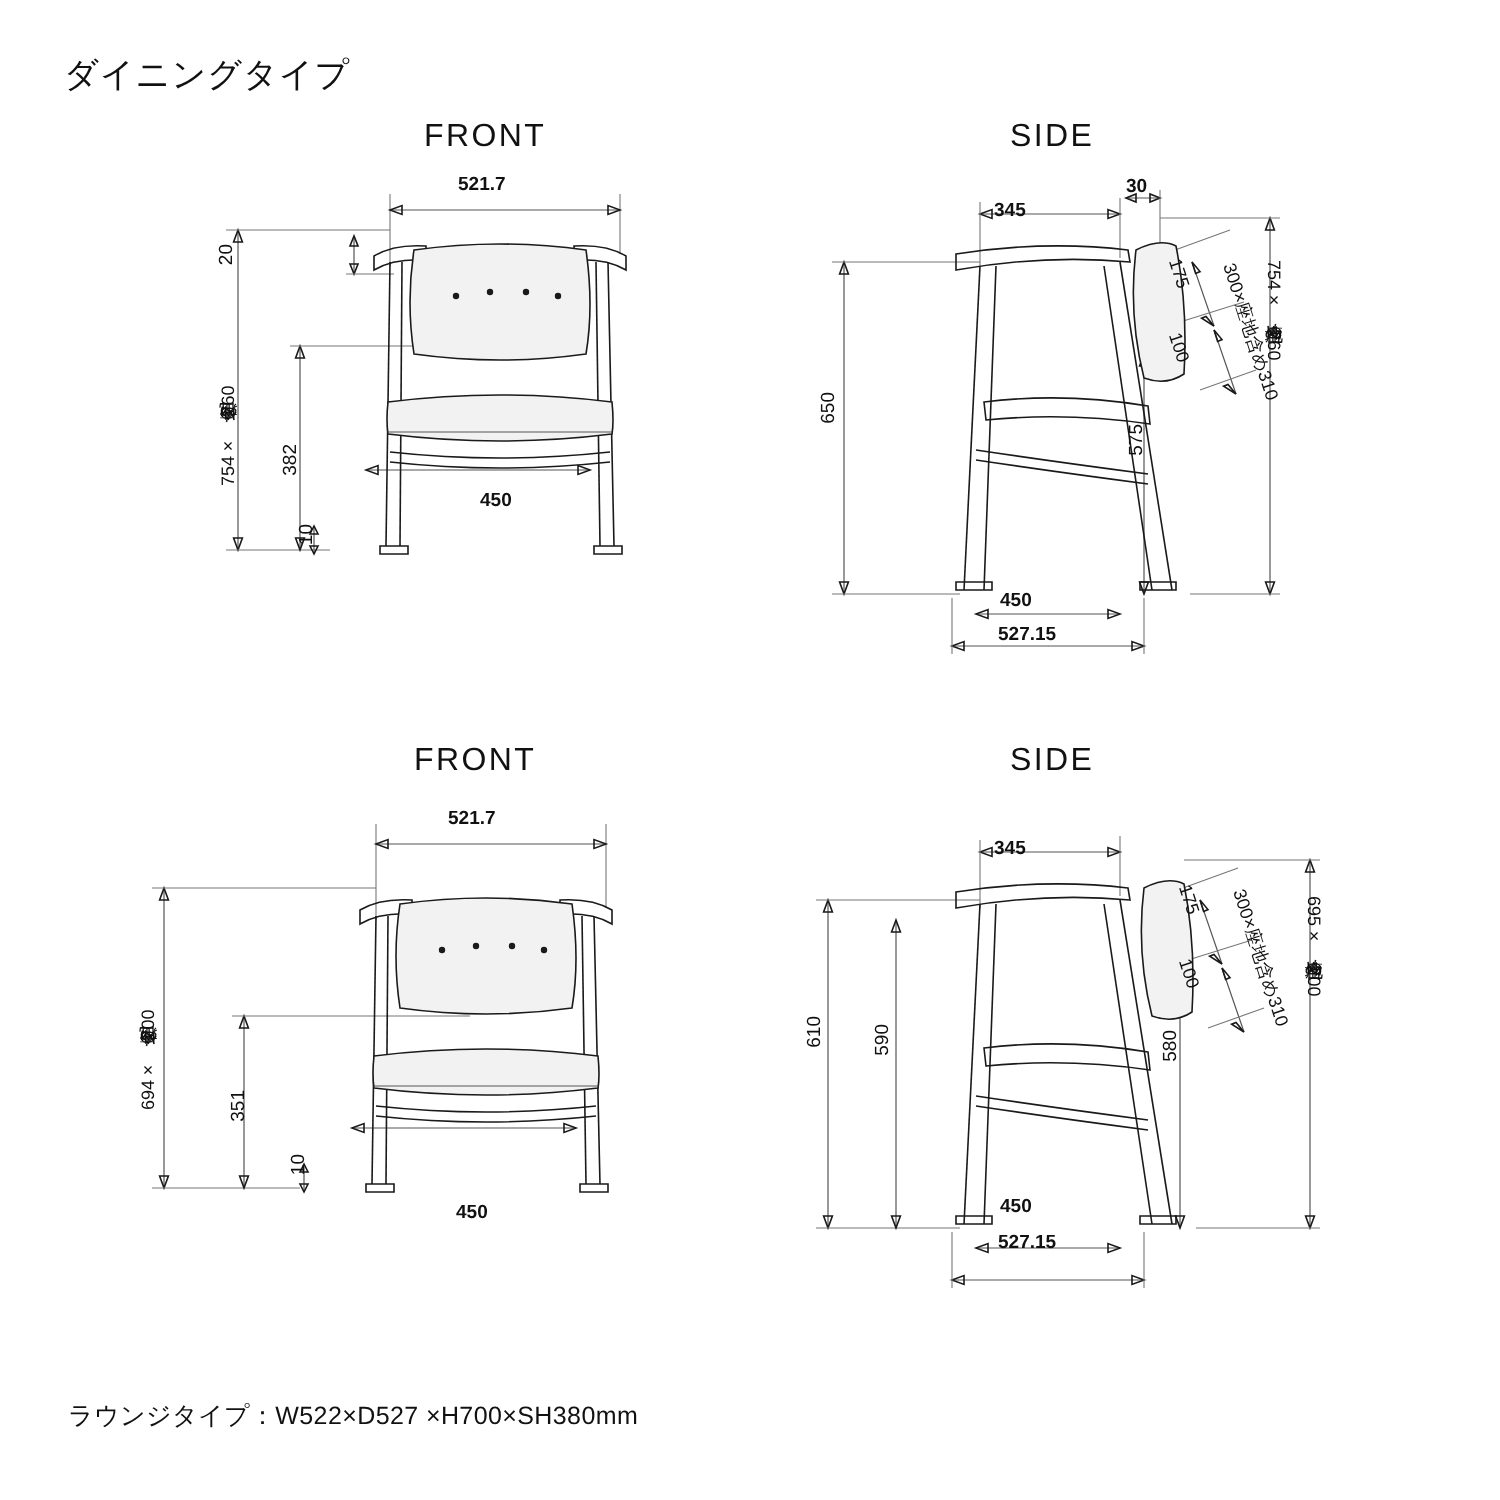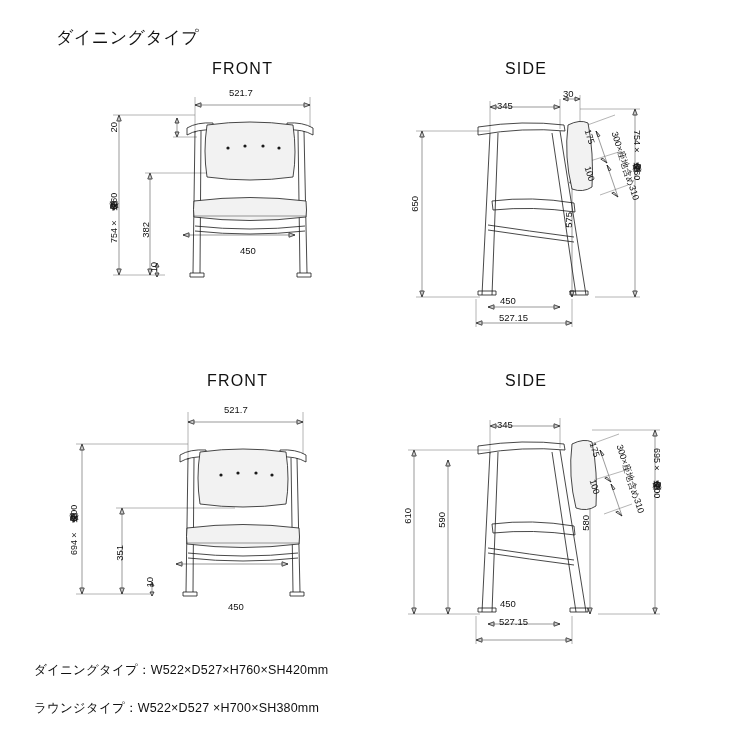--- a/index.html
+++ b/index.html
@@ -29,20 +29,21 @@
   }
   .view-label {
     font-size: 16px;
     letter-spacing: 1.2px;
     color: #111;
   }
   .dim {
     font-size: 9.5px;
     color: #111;
     white-space: nowrap;
+    font-weight: bold;
   }
   .dim-v {
     font-size: 9.5px;
     color: #111;
     white-space: nowrap;
     writing-mode: vertical-rl;
     text-orientation: mixed;
     transform: rotate(180deg);
   }
   .dim-jp {
@@ -75,21 +76,21 @@
   .ln-thin { stroke: #555; stroke-width: 0.6; fill: none; }
   .ln-ext { stroke: #777; stroke-width: 0.55; fill: none; }
   .fillgray { fill: #f2f2f2; stroke: #1a1a1a; stroke-width: 0.8; }
   .dot { fill: #1a1a1a; }
 </style>
 </head>
 <body>
 
 <div class="page">
 
-  <div class="abs section-title" style="left:56px; top:26px;">ダイニングタイプ</div>
+  <div class="abs section-title" style="left:32px; top:26px;">ダイニングタイプ</div>
 
   <div class="abs view-label" style="left:212px; top:60px;">FRONT</div>
   <div class="abs view-label" style="left:505px; top:60px;">SIDE</div>
 
   <div class="abs" style="left:95px; top:85px;">
     <svg width="260" height="215" viewBox="0 0 260 215">
 
       <line class="ln-ext" x1="100" y1="12" x2="100" y2="48"></line>
       <line class="ln-ext" x1="215" y1="12" x2="215" y2="42"></line>
 
@@ -359,16 +360,15 @@
   <div class="abs rot-dim" style="left:597px; top:441px; transform:rotate(72deg); transform-origin:left top;">175</div>
   <div class="abs rot-dim" style="left:597px; top:478px; transform:rotate(72deg); transform-origin:left top;">100</div>
   <div class="abs rot-dim" style="left:625px; top:443px; transform:rotate(72deg); transform-origin:left top;">300×座地含め310</div>
   <div class="abs dim-jp" style="left:650px; top:448px; height:108px;">695×座地含め700</div>
   <div class="abs dim-v" style="left:402px; top:508px;">610</div>
   <div class="abs dim-v" style="left:436px; top:512px;">590</div>
   <div class="abs dim-v" style="left:580px; top:515px;">580</div>
   <div class="abs dim" style="left:500px; top:598px;">450</div>
   <div class="abs dim" style="left:499px; top:616px;">527.15</div>
 
-  <div class="abs footer-line" style="left:34px; top:662px;">ダイニングタイプ：W522×D527×H760×SH420mm</div>
   <div class="abs footer-line" style="left:34px; top:684px;margin-top:16px;">ラウンジタイプ：W522×D527 ×H700×SH380mm</div>
 
 </div>
 
 </body></html>

